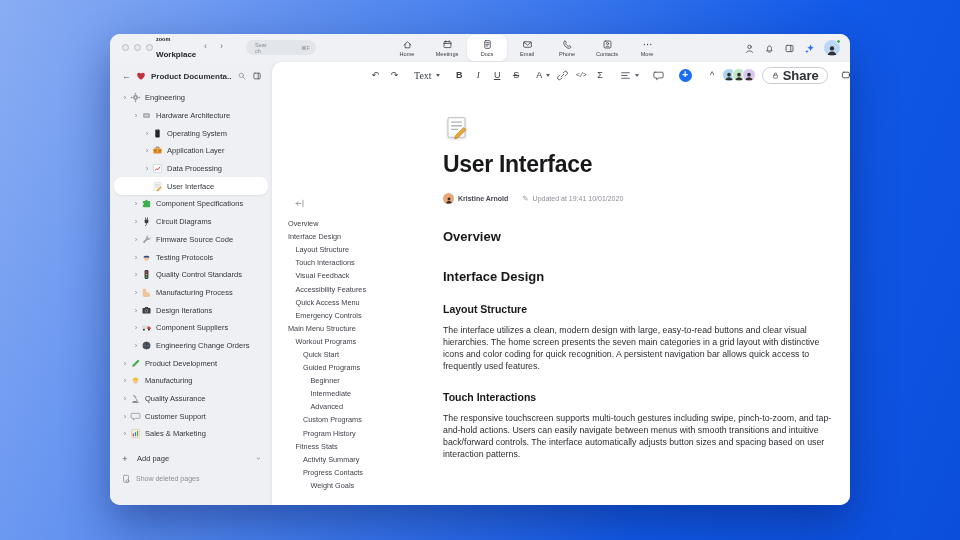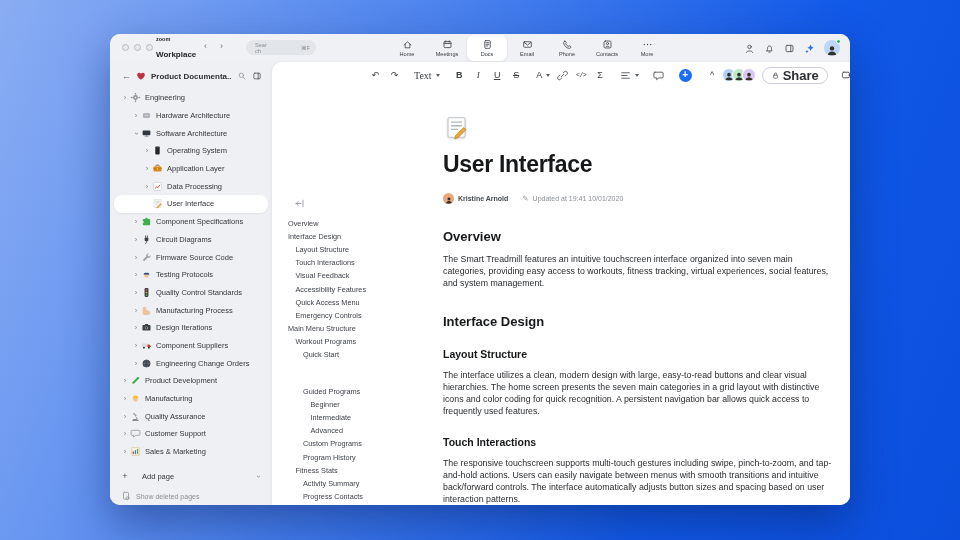--- a/index.html
+++ b/index.html
@@ -40,21 +40,21 @@
   .tree{padding-top:6px;}
   .trow{height:17.7px;display:flex;align-items:center;margin:0 4px;border-radius:8px;cursor:pointer;}
   .trow.selected{background:#fff;box-shadow:0 1px 2px rgba(20,20,40,.08);}
   .trow .chev{width:10px;font-size:7.5px;color:#7c838b;text-align:center;flex:none;}
   .trow .chev.down{transform:rotate(90deg);}
   .trow .ticon{width:11px;height:11px;margin-right:4px;flex:none;}
   .trow .ticon svg{width:11px;height:11px;display:block;}
   .trow .tlabel{font-size:7.5px;color:#33363b;white-space:nowrap;}
   .sb-add{display:flex;align-items:center;margin:8px 4px 0;height:16px;cursor:pointer;}
   .sb-add .plus{width:10px;text-align:center;font-size:9px;color:#4a4e54;margin-left:6px;}
-  .sb-add .tlabel{font-size:7.5px;color:#33363b;margin-left:12px;flex:1;}
+  .sb-add .tlabel{font-size:7.5px;color:#33363b;margin-left:7px;flex:1;}
   .sb-add .chev{font-size:8px;color:#7c838b;transform:rotate(90deg);margin-right:8px;}
   .sb-del{display:flex;align-items:center;margin:4px 4px 0;height:16px;cursor:pointer;}
   .sb-del .ic{margin-left:7px;width:10px;height:10px;}
   .sb-del .ic svg{width:10px;height:10px;display:block;}
   .sb-del .tlabel{font-size:7px;color:#8a8f96;margin-left:5px;}
 
   
   .main{flex:1;background:#fff;border-top-left-radius:10px;position:relative;box-shadow:-1px 0 3px rgba(20,20,40,.05);}
   .toolbar{height:26px;display:flex;align-items:center;padding-left:94px;padding-right:10px;}
   .tbtn{min-width:15px;height:16px;display:flex;align-items:center;justify-content:center;gap:2px;margin:0 2px;font-size:9px;color:#3c4046;border-radius:3px;cursor:pointer;}
@@ -266,31 +266,20 @@
             <div class="trow" style="padding-left: 17px;">
               <span class="chev">›</span>
               <span class="ticon">
                 <svg viewBox="0 0 12 12">
                   <rect x="2.4" y="3.6" width="7.2" height="4.8" rx=".8" fill="#9aa0a8"></rect>
                   <rect x="3.6" y="4.8" width="4.8" height="2.4" rx=".3" fill="#c9ced4"></rect>
                 </svg>
               </span>
               <span class="tlabel">Hardware Architecture</span>
             </div>
-            <div class="trow" style="padding-left: 17px;">
-              <span class="chev down">›</span>
-              <span class="ticon">
-                <svg viewBox="0 0 12 12">
-                  <rect x="1.8" y="2.6" width="8.4" height="5.4" rx=".8" fill="#2f3640"></rect>
-                  <rect x="5.2" y="8" width="1.6" height="1" fill="#69717e"></rect>
-                  <rect x="3.8" y="9" width="4.4" height=".9" rx=".4" fill="#9aa0a8"></rect>
-                </svg>
-              </span>
-              <span class="tlabel">Software Architecture</span>
-            </div>
             <div class="trow" style="padding-left: 28px;">
               <span class="chev">›</span>
               <span class="ticon">
                 <svg viewBox="0 0 12 12">
                   <rect x="3.6" y="1.6" width="4.8" height="8.8" rx="1" fill="#23262b"></rect>
                   <rect x="5.1" y="2.4" width="1.8" height=".6" rx=".3" fill="#7a8088"></rect>
                 </svg>
               </span>
               <span class="tlabel">Operating System</span>
             </div>
@@ -604,21 +593,21 @@
                 <div class="oitem" style="padding-left: 0px;">Interface Design</div>
                 <div class="oitem" style="padding-left: 7.5px;">Layout Structure</div>
                 <div class="oitem" style="padding-left: 7.5px;">Touch Interactions</div>
                 <div class="oitem" style="padding-left: 7.5px;">Visual Feedback</div>
                 <div class="oitem" style="padding-left: 7.5px;">Accessibility Features</div>
                 <div class="oitem" style="padding-left: 7.5px;">Quick Access Menu</div>
                 <div class="oitem" style="padding-left: 7.5px;">Emergency Controls</div>
                 <div class="oitem" style="padding-left: 0px;">Main Menu Structure</div>
                 <div class="oitem" style="padding-left: 7.5px;">Workout Programs</div>
                 <div class="oitem" style="padding-left: 15px;">Quick Start</div>
-                <div class="oitem" style="padding-left: 15px; margin-top: 24px;">Guided Programs</div>
+                <div class="oitem" style="padding-left: 15px;">Guided Programs</div>
                 <div class="oitem" style="padding-left: 22.5px; text-align: center;">Beginner</div>
                 <div class="oitem" style="padding-left: 22.5px;">Intermediate</div>
                 <div class="oitem" style="padding-left: 22.5px;">Advanced</div>
                 <div class="oitem" style="padding-left: 15px;">Custom Programs</div>
                 <div class="oitem" style="padding-left: 15px;">Program History</div>
                 <div class="oitem" style="padding-left: 7.5px;">Fitness Stats</div>
                 <div class="oitem" style="padding-left: 15px;">Activity Summary</div>
                 <div class="oitem" style="padding-left: 15px;">Progress Contacts</div>
                 <div class="oitem" style="padding-left: 22.5px;">Weight Goals</div>
               </div>
@@ -638,21 +627,20 @@
                     <circle cx="6" cy="4.4" r="2.2" fill="#33302c"></circle>
                     <path d="M1.6 11.2c.4-2.8 3-3.7 4.4-3.7s4 .9 4.4 3.7z" fill="#33302c"></path>
                   </svg>
                 </span>
               <span class="mname">Kristine Arnold</span>
               <span class="pencil">✎</span>
               <span class="mupd">Updated at 19:41 10/01/2020</span>
             </div>
             <div id="doc-sections">
                 <div class="h2">Overview</div>
-                <div class="para">The Smart Treadmill features an intuitive touchscreen interface organized into seven main categories, providing easy access to workouts, fitness tracking, virtual experiences, social features, and system management.</div>
                 <div class="h2">Interface Design</div>
                 <div class="h3">Layout Structure</div>
                 <div class="para">The interface utilizes a clean, modern design with large, easy-to-read buttons and clear visual hierarchies. The home screen presents the seven main categories in a grid layout with distinctive icons and color coding for quick recognition. A persistent navigation bar allows quick access to frequently used features.</div>
                 <div class="h3">Touch Interactions</div>
                 <div class="para">The responsive touchscreen supports multi-touch gestures including swipe, pinch-to-zoom, and tap-and-hold actions. Users can easily navigate between menus with smooth transitions and intuitive back/forward controls. The interface automatically adjusts button sizes and spacing based on user interaction patterns.</div>
               </div>
           </article>
         </div>
       </main>
 

